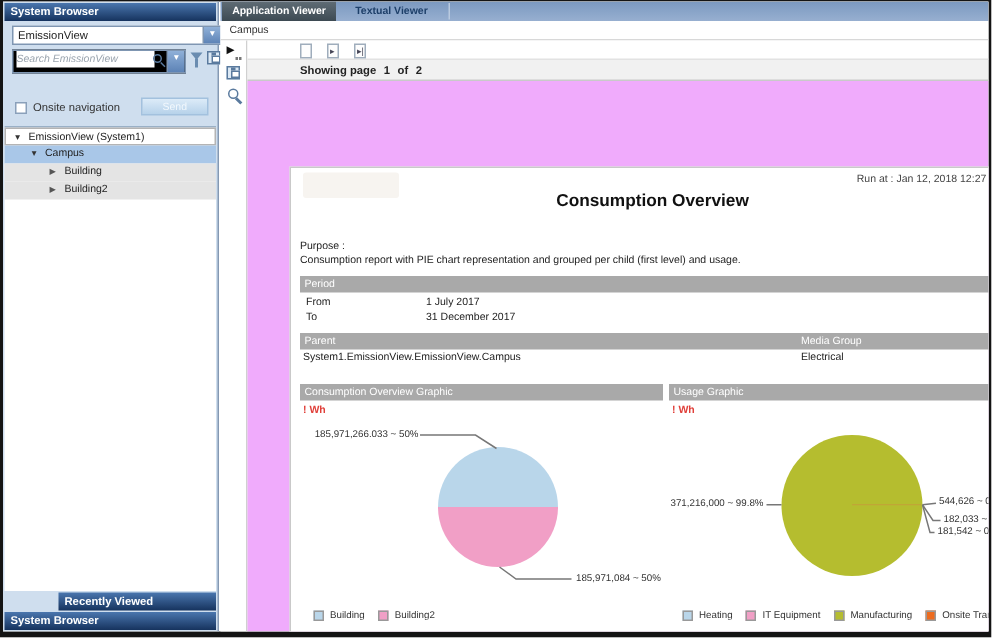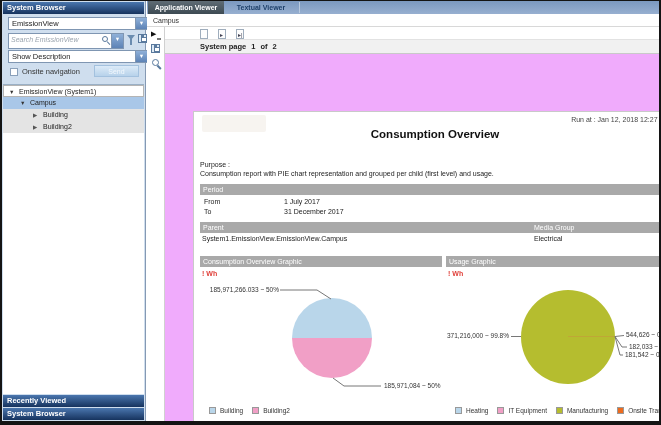--- a/index.html
+++ b/index.html
@@ -10,21 +10,21 @@
   
   .sidebar { position:absolute; left:0; top:0; width:144px; height:100%; background:#cfdeee; border-right:1px solid #8599b3; }
   .sb-header { position:absolute; left:1px; top:1px; right:1px; height:12px;
                background:linear-gradient(#4a76ae,#16335e); color:#fff; font-size:7.5px; font-weight:bold;
                line-height:12px; padding-left:4px; }
   .sb-select { position:absolute; left:6px; width:140px; height:13px; background:#fff; border:1px solid #7f96b2; }
   .sb-select .txt { position:absolute; left:3px; top:0; font-size:7.5px; line-height:12px; color:#222; }
   .dd-btn { position:absolute; right:0; top:0; bottom:0; width:12px;
             background:linear-gradient(#8fb0d8,#5d83b6); border-left:1px solid #7f96b2;
             color:#fff; font-size:5.5px; text-align:center; line-height:11px; }
-  .sb-search { position:absolute; left:6px; top:32px; width:116px; height:16px; background:#ffffff; border:1px solid #7f96b2; }
+  .sb-search { position:absolute; left:6px; top:32px; width:116px; height:16px; background:#000000; border:1px solid #7f96b2; }
   .sb-search input { position:absolute; left:2px; top:0; width:92px; height:11px; border:none; outline:none;
                      font-size:7px; font-style:italic; color:#444; }
   .sb-search input::placeholder { color:#9aa4ae; font-style:italic; }
   .mag { position:absolute; width:6px; height:6px; border:1.2px solid #5a7a9e; border-radius:50%; }
   .mag::after { content:""; position:absolute; width:1.4px; height:4px; background:#5a7a9e;
                 left:4.6px; top:3.8px; transform:rotate(-45deg); }
   .sb-search .mag { right:15px; top:2px; }
   .funnel { position:absolute; left:125px; top:34px; width:0; height:0;
             border-left:4.5px solid transparent; border-right:4.5px solid transparent; border-top:5px solid #6a8cb0; }
   .funnel::after { content:""; position:absolute; left:-1px; top:-1px; width:2px; height:6px; background:#6a8cb0; }
@@ -112,24 +112,20 @@
     </div>
 
     <div class="sb-search">
       <input placeholder="Search EmissionView" style="">
       <span class="mag"></span>
       <span class="dd-btn">▼</span>
     </div>
     <div class="funnel"></div>
     <div class="floppy sb-floppy"></div>
 
-    <div class="sb-select" style="top:49px;">
-      <span class="txt">Show Description</span>
-      <span class="dd-btn">▼</span>
-    </div>
 
     <div class="sb-check"></div>
     <div class="sb-check-label">Onsite navigation</div>
     <div class="send-btn">Send</div>
 
     <div class="tree">
       <div class="tree-row tr0">
         <span class="arrow">▼</span>
         <span class="lbl">EmissionView (System1)</span>
       </div>
@@ -140,21 +136,21 @@
       <div class="tree-row tr2">
         <span class="arrow">▶</span>
         <span class="lbl">Building</span>
       </div>
       <div class="tree-row tr2">
         <span class="arrow">▶</span>
         <span class="lbl">Building2</span>
       </div>
     </div>
 
-    <div class="sb-bar" style="bottom:14px;">Recently Viewed</div>
+    <div class="sb-bar" style="bottom:14px;margin-left:36px;">Recently Viewed</div>
     <div class="sb-bar" style="bottom:1px;">System Browser</div>
   </div>
 
   <div class="main">
     <div class="tabbar">
       <div class="tab tab-active">Application Viewer</div>
       <div class="tab tab-inactive">Textual Viewer</div>
       <div class="tab-div"></div>
     </div>
 
@@ -176,21 +172,21 @@
       <div class="pgicon" style="left:53px;">
         <span class="a">▸</span>
       </div>
       <div class="pgicon" style="left:71px;">
         <span class="a">▸|</span>
       </div>
     </div>
 
     <div class="pagebar">
       <div class="txt">
-        <span>System page</span><span>1</span><span>of</span><span>2</span>
+        <span>Showing page</span><span>1</span><span>of</span><span>2</span>
       </div>
     </div>
 
     <div class="viewer">
       <div class="page">
 
         <div class="logo-ph"></div>
         <div class="run-at">Run at : Jan 12, 2018 12:27 PM</div>
         <div class="rpt-title">Consumption Overview</div>
 

